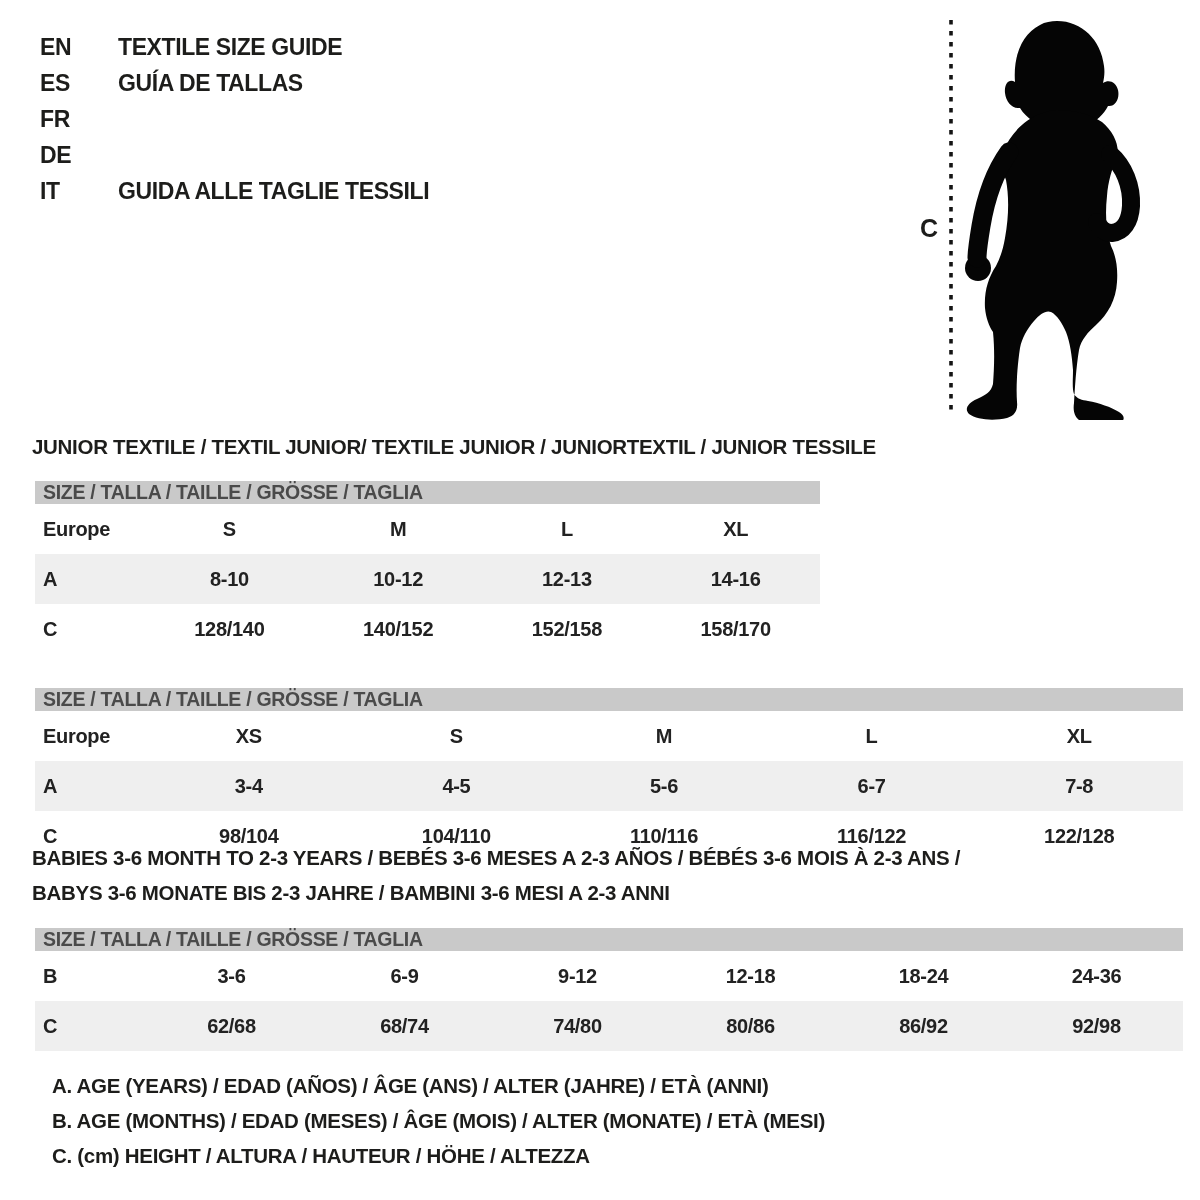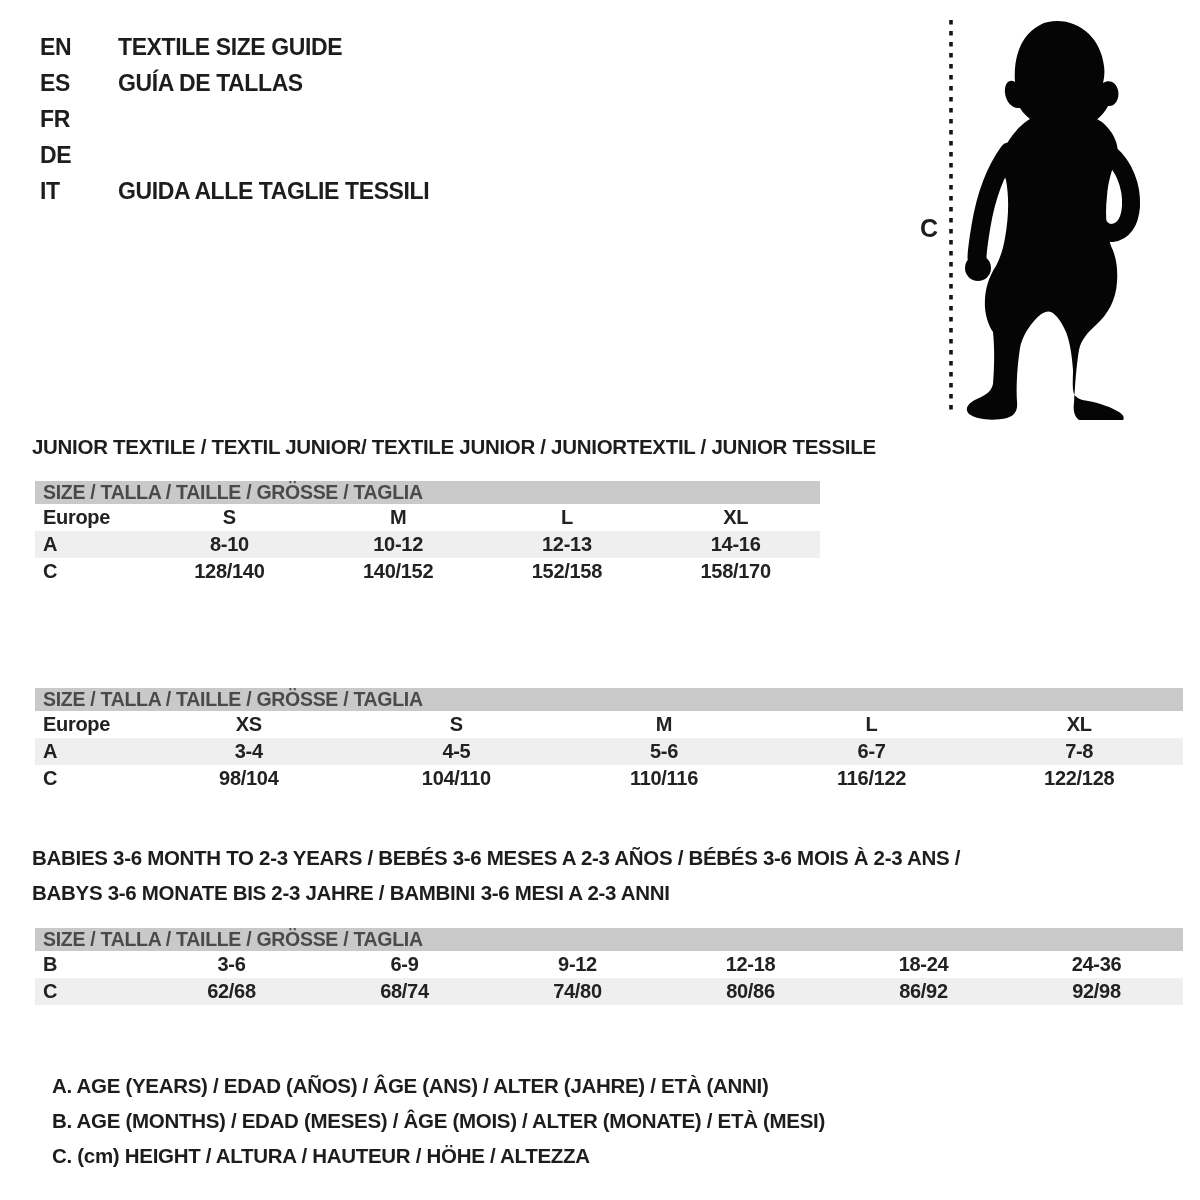--- a/index.html
+++ b/index.html
@@ -41,21 +41,21 @@
   }
   .tbl-junior{left:35px;top:481px;width:785px;}
   .tbl-children{left:35px;top:688px;width:1148px;}
   .tbl-babies{left:35px;top:928px;width:1148px;}
   .size-table th.band{
     background:var(--band,#c9c9c9);color:var(--band-text,#4a4a4a);
     font-size:19.5px;font-weight:700;text-align:left;
     height:23px;padding:0 0 0 8px;letter-spacing:-0.3px;
   }
   .size-table td{
-    height:27px;padding:0;text-align:center;
+    height:50px;padding:0;text-align:center;
     font-size:20px;font-weight:700;letter-spacing:-0.3px;
     color:var(--cell-text,#222);
   }
   .size-table td.lbl{text-align:left;padding-left:8px;}
   .size-table tr.stripe td{background:var(--stripe,#efefef);}
 
   
   .legend{position:absolute;left:52px;top:1068px;}
   .legend-line{
     height:35px;line-height:35px;

